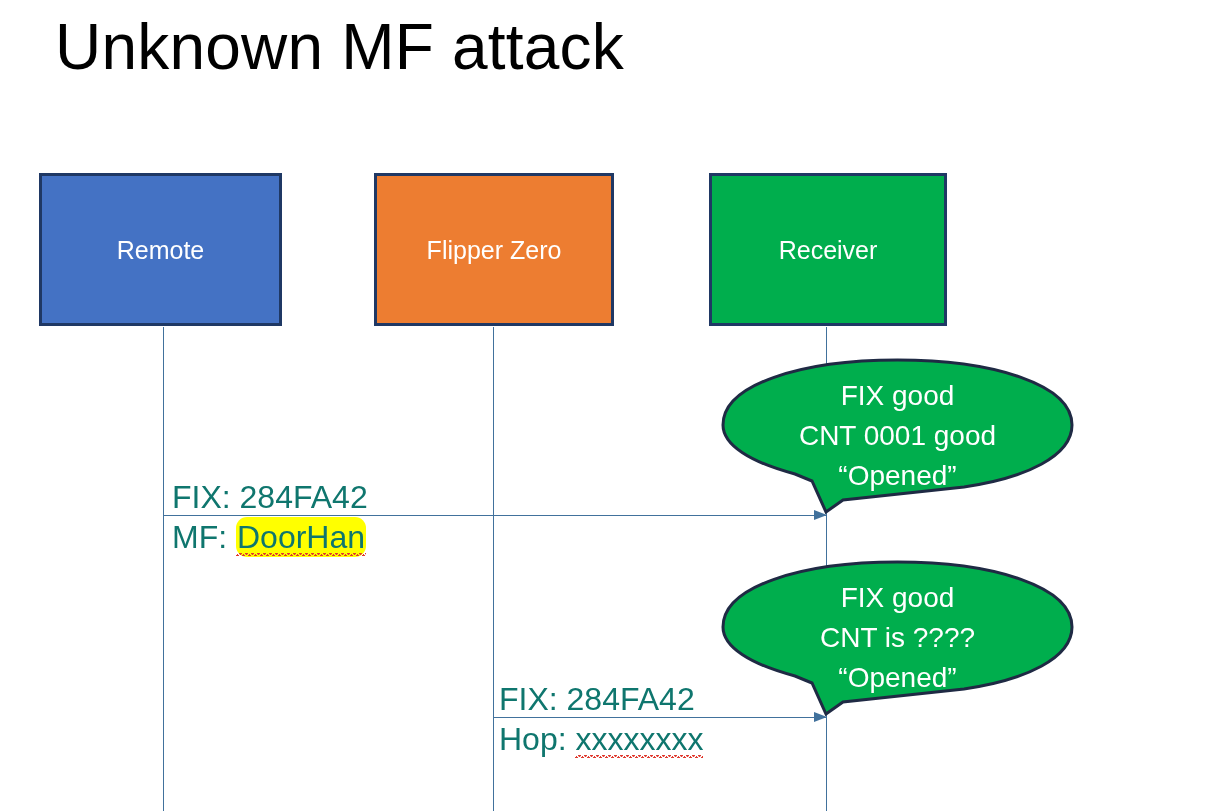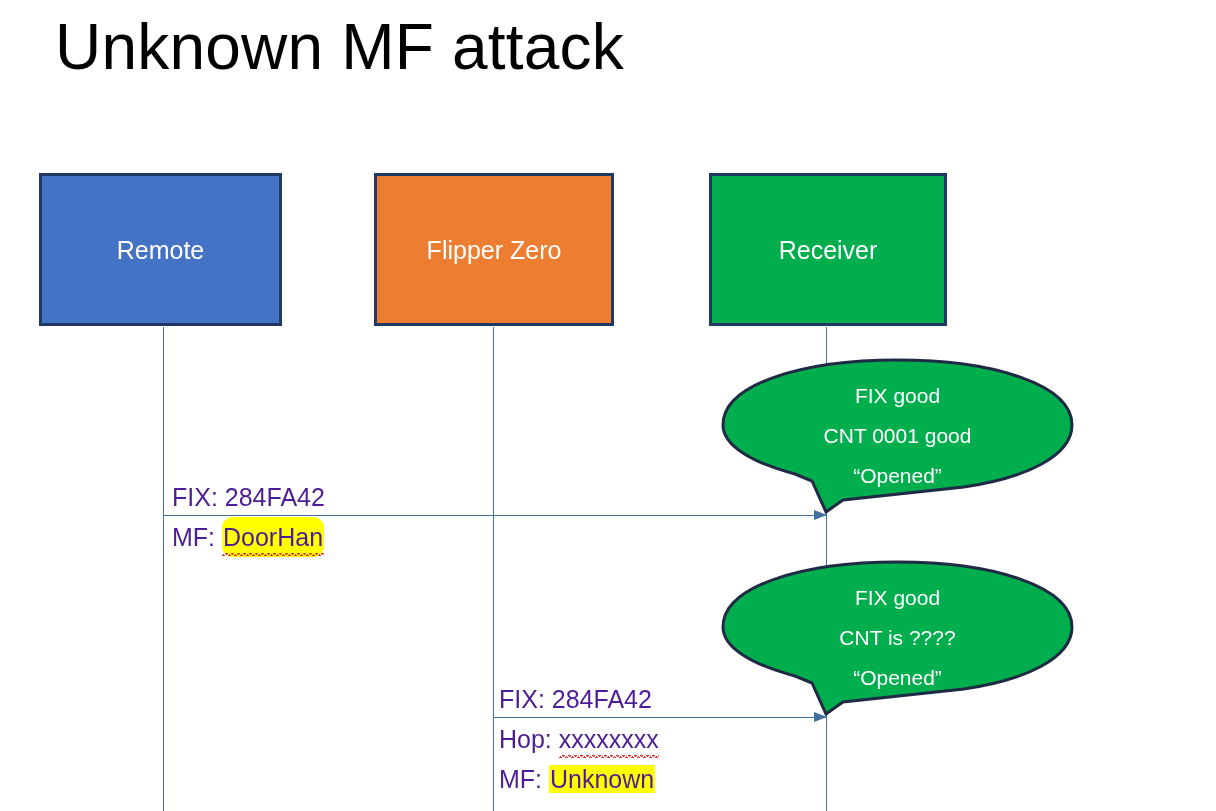--- a/index.html
+++ b/index.html
@@ -82,23 +82,23 @@
     border-top: 5.5px solid transparent;
     border-bottom: 5.5px solid transparent;
     border-left: 13px solid #41719C;
   }
   .msg-arrow.msg1 { left: 163px; top: 515px; width: 663px; }
   .msg-arrow.msg2 { left: 493px; top: 717px; width: 333px; }
 
   
   .msg-text {
     position: absolute;
-    font-size: 25px;
+    font-size: 32px;
     line-height: 40px;
-    color: #4c1d95;
+    color: #0f766e;
     white-space: nowrap;
   }
   .msg-text.block1 { left: 172px; top: 477px; }
   .msg-text.block2 { left: 499px; top: 679px; }
 
   .hl {
     background: #FFFF00;
     padding: 0 1px;
   }
   .squiggle {
@@ -134,21 +134,21 @@
     height: 155px;
     overflow: visible;
   }
   .callout .callout-text {
     position: absolute;
     left: 0;
     right: 0;
     top: 16px;
     text-align: center;
     color: #ffffff;
-    font-size: 21px;
+    font-size: 28px;
     line-height: 40px;
     pointer-events: none;
   }
   .callout.bubble1 { left: 723px; top: 360px; }
   .callout.bubble2 { left: 723px; top: 562px; }
 </style>
 </head>
 <body>
 
 <div id="slide">
@@ -180,21 +180,20 @@
     <div><span>MF: </span><span class="hl squiggle">DoorHan</span></div>
   </div>
 
   <div class="msg-arrow msg2">
     <span class="arrow-head"></span>
   </div>
 
   <div class="msg-text block2">
     <div>FIX: 284FA42</div>
     <div><span>Hop: </span><span class="squiggle">xxxxxxxx</span></div>
-    <div><span>MF: </span><span class="hl">Unknown</span></div>
   </div>
 
   <div class="callout bubble1">
     <svg viewBox="0 0 349 155" preserveAspectRatio="none">
       <path d="M 174.5 0
                C 271 0 349 24.5 349 65
                C 349 96 303 118 241 127
                L 120 140
                L 103 152
                L 89 121

